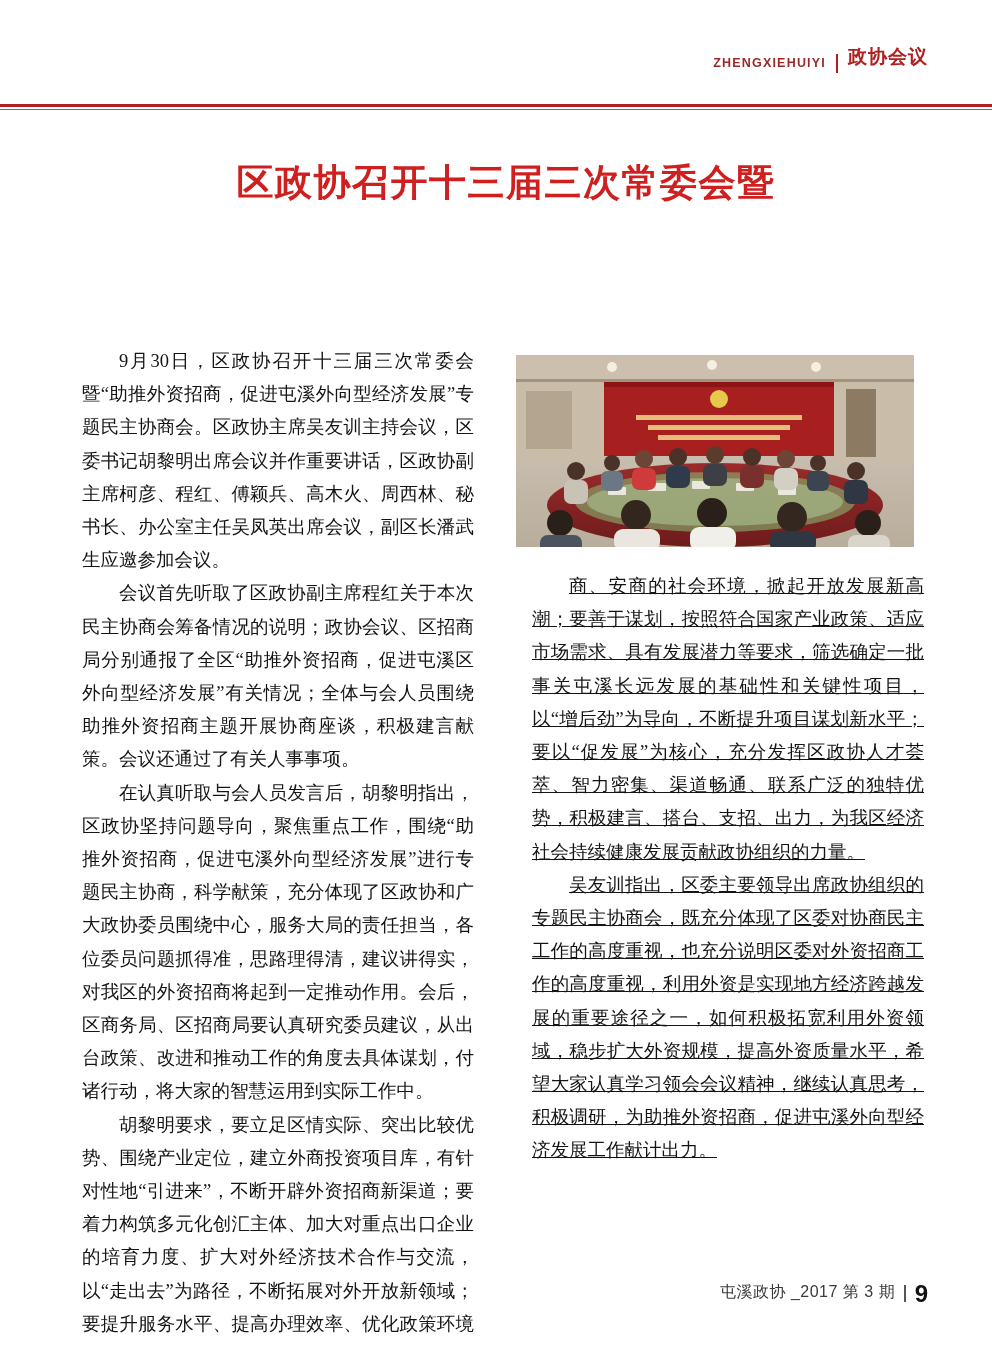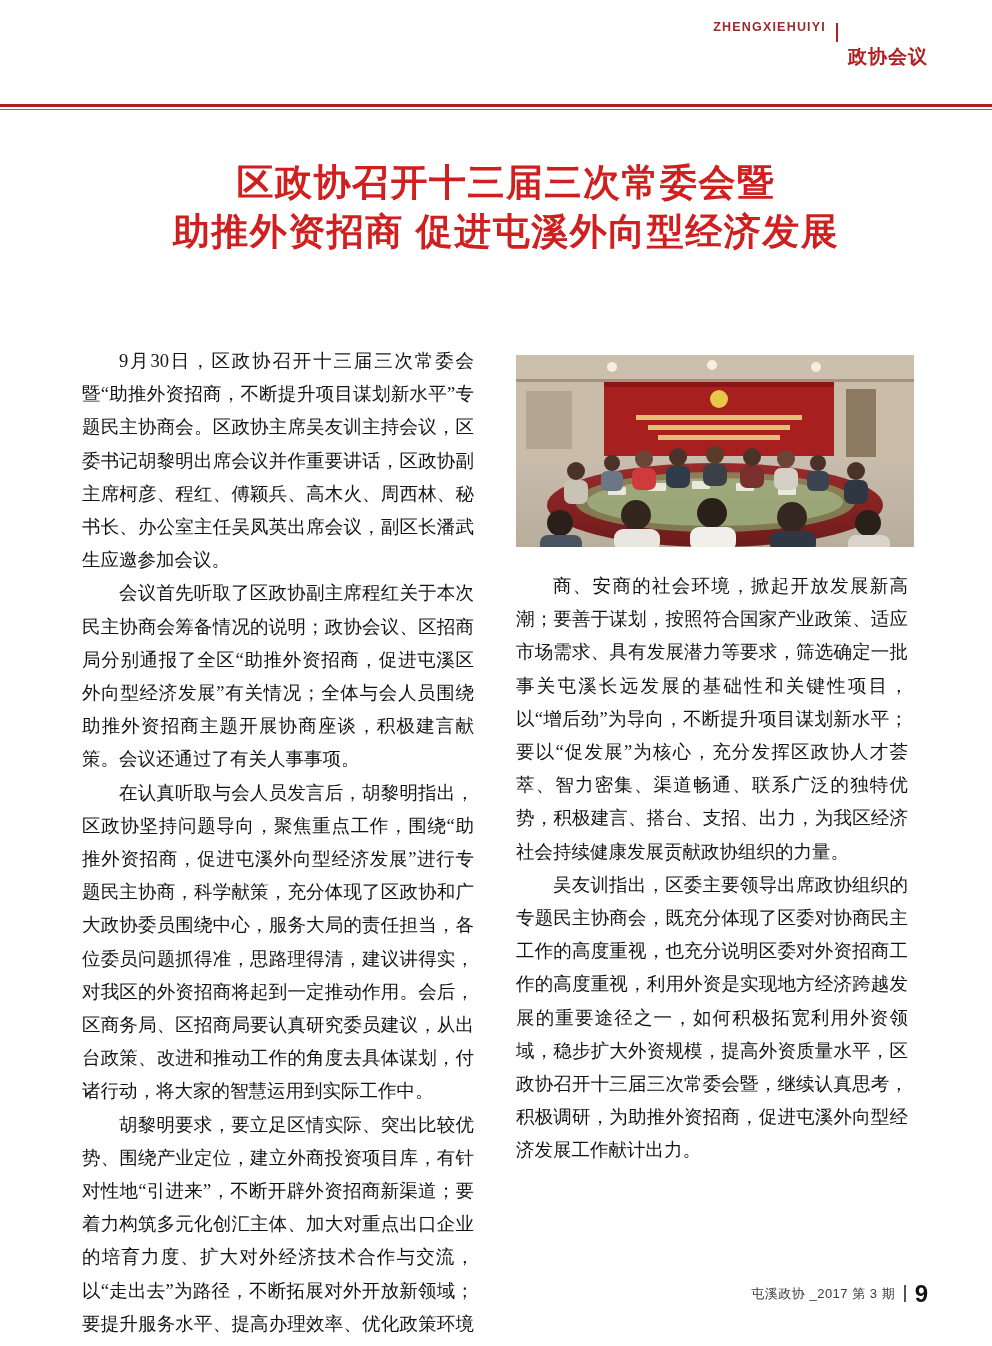--- a/index.html
+++ b/index.html
@@ -23,21 +23,21 @@
     left: 0;
     width: 992px;
     height: 112px;
   }
   .header-inner {
     position: absolute;
     right: 64px;
     top: 70px;
     transform: translateY(-100%);
     display: flex;
-    align-items: flex-start;
+    align-items: flex-end;
     gap: 10px;
   }
   .header-pinyin {
     font-family: "Liberation Sans", sans-serif;
     font-size: 12.5px;
     letter-spacing: 1.2px;
     color: #9a2a2a;
     font-weight: 700;
   }
   .header-divider {
@@ -104,23 +104,24 @@
   .col p {
     margin: 0;
     text-indent: 2em;
   }
   #col-left {
     left: 82px;
     top: 345px;
     width: 392px;
   }
   #col-right {
-    left: 516px;
+    left: 532px;
     top: 570px;
     width: 392px;
+    text-decoration: underline;
   }
 
   
   .photo {
     position: absolute;
     left: 516px;
     top: 355px;
     width: 398px;
     height: 192px;
     background: #2c3e55;
@@ -132,21 +133,21 @@
   .footer {
     position: absolute;
     right: 64px;
     bottom: 40px;
     display: flex;
     align-items: flex-end;
     gap: 9px;
   }
   .footer-text {
     font-family: "Liberation Sans", sans-serif;
-    font-size: 13px;
+    font-size: 16px;
     color: #3a3a3a;
     padding-bottom: 3px;
     letter-spacing: 0.5px;
   }
   .footer-bar {
     width: 1.5px;
     height: 17px;
     background: #555;
     margin-bottom: 4px;
   }
@@ -166,21 +167,20 @@
     <span class="header-pinyin">ZHENGXIEHUIYI</span>
     <span class="header-divider"></span>
     <span class="header-cn">政协会议</span>
   </div>
   <div class="header-rule"></div>
   <div class="header-rule-thin"></div>
 </div>
 
 <div class="title-block">
   <div class="title-line">区政协召开十三届三次常委会暨</div>
-  <div class="title-line">助推外资招商 促进屯溪外向型经济发展</div>
 </div>
 
 <div class="photo">
   <svg width="398" height="192" viewBox="0 0 398 192">
     <defs>
       <linearGradient id="wallg" x1="0" y1="0" x2="0" y2="1">
         <stop offset="0%" stop-color="#d8cfc2"></stop>
         <stop offset="100%" stop-color="#b9ad9c"></stop>
       </linearGradient>
       <linearGradient id="tableg" x1="0" y1="0" x2="0" y2="1">
@@ -280,28 +280,28 @@
         </g>
       <g>
           <circle cx="352" cy="168" r="13" fill="#2a201a"></circle>
           <rect x="332" y="180" width="42" height="20" rx="8" fill="#dad5cb"></rect>
         </g>
     </g>
   </svg>
 </div>
 
 <div class="col" id="col-left">
-  <p>9月30日，区政协召开十三届三次常委会暨“助推外资招商，不断提升项目谋划新水平”专题民主协商会。区政协主席吴友训主持会议，区委书记胡黎明出席会议并作重要讲话，区政协副主席柯彦、程红、傅颖兵、高木火、周西林、秘书长、办公室主任吴凤英出席会议，副区长潘武生应邀参加会议。</p>
+  <p>9月30日，区政协召开十三届三次常委会暨“助推外资招商，促进屯溪外向型经济发展”专题民主协商会。区政协主席吴友训主持会议，区委书记胡黎明出席会议并作重要讲话，区政协副主席柯彦、程红、傅颖兵、高木火、周西林、秘书长、办公室主任吴凤英出席会议，副区长潘武生应邀参加会议。</p>
   <p>会议首先听取了区政协副主席程红关于本次民主协商会筹备情况的说明；政协会议、区招商局分别通报了全区“助推外资招商，促进屯溪区外向型经济发展”有关情况；全体与会人员围绕助推外资招商主题开展协商座谈，积极建言献策。会议还通过了有关人事事项。</p>
   <p>在认真听取与会人员发言后，胡黎明指出，区政协坚持问题导向，聚焦重点工作，围绕“助推外资招商，促进屯溪外向型经济发展”进行专题民主协商，科学献策，充分体现了区政协和广大政协委员围绕中心，服务大局的责任担当，各位委员问题抓得准，思路理得清，建议讲得实，对我区的外资招商将起到一定推动作用。会后，区商务局、区招商局要认真研究委员建议，从出台政策、改进和推动工作的角度去具体谋划，付诸行动，将大家的智慧运用到实际工作中。</p>
   <p>胡黎明要求，要立足区情实际、突出比较优势、围绕产业定位，建立外商投资项目库，有针对性地“引进来”，不断开辟外资招商新渠道；要着力构筑多元化创汇主体、加大对重点出口企业的培育力度、扩大对外经济技术合作与交流，以“走出去”为路径，不断拓展对外开放新领域；要提升服务水平、提高办理效率、优化政策环境和法治环境，以“优环境”为保障，着力构建亲</p>
 </div>
 
 <div class="col" id="col-right">
   <p>商、安商的社会环境，掀起开放发展新高潮；要善于谋划，按照符合国家产业政策、适应市场需求、具有发展潜力等要求，筛选确定一批事关屯溪长远发展的基础性和关键性项目，以“增后劲”为导向，不断提升项目谋划新水平；要以“促发展”为核心，充分发挥区政协人才荟萃、智力密集、渠道畅通、联系广泛的独特优势，积极建言、搭台、支招、出力，为我区经济社会持续健康发展贡献政协组织的力量。</p>
-  <p>吴友训指出，区委主要领导出席政协组织的专题民主协商会，既充分体现了区委对协商民主工作的高度重视，也充分说明区委对外资招商工作的高度重视，利用外资是实现地方经济跨越发展的重要途径之一，如何积极拓宽利用外资领域，稳步扩大外资规模，提高外资质量水平，区政协召开十三届三次常委会暨，继续认真思考，积极调研，为助推外资招商，促进屯溪外向型经济发展工作献计出力。</p>
+  <p>吴友训指出，区委主要领导出席政协组织的专题民主协商会，既充分体现了区委对协商民主工作的高度重视，也充分说明区委对外资招商工作的高度重视，利用外资是实现地方经济跨越发展的重要途径之一，如何积极拓宽利用外资领域，稳步扩大外资规模，提高外资质量水平，希望大家认真学习领会会议精神，继续认真思考，积极调研，为助推外资招商，促进屯溪外向型经济发展工作献计出力。</p>
 </div>
 
 <div class="footer">
   <span class="footer-text">屯溪政协 _2017 第 3 期</span>
   <span class="footer-bar"></span>
   <span class="footer-page">9</span>
 </div>
 
 </body></html>

